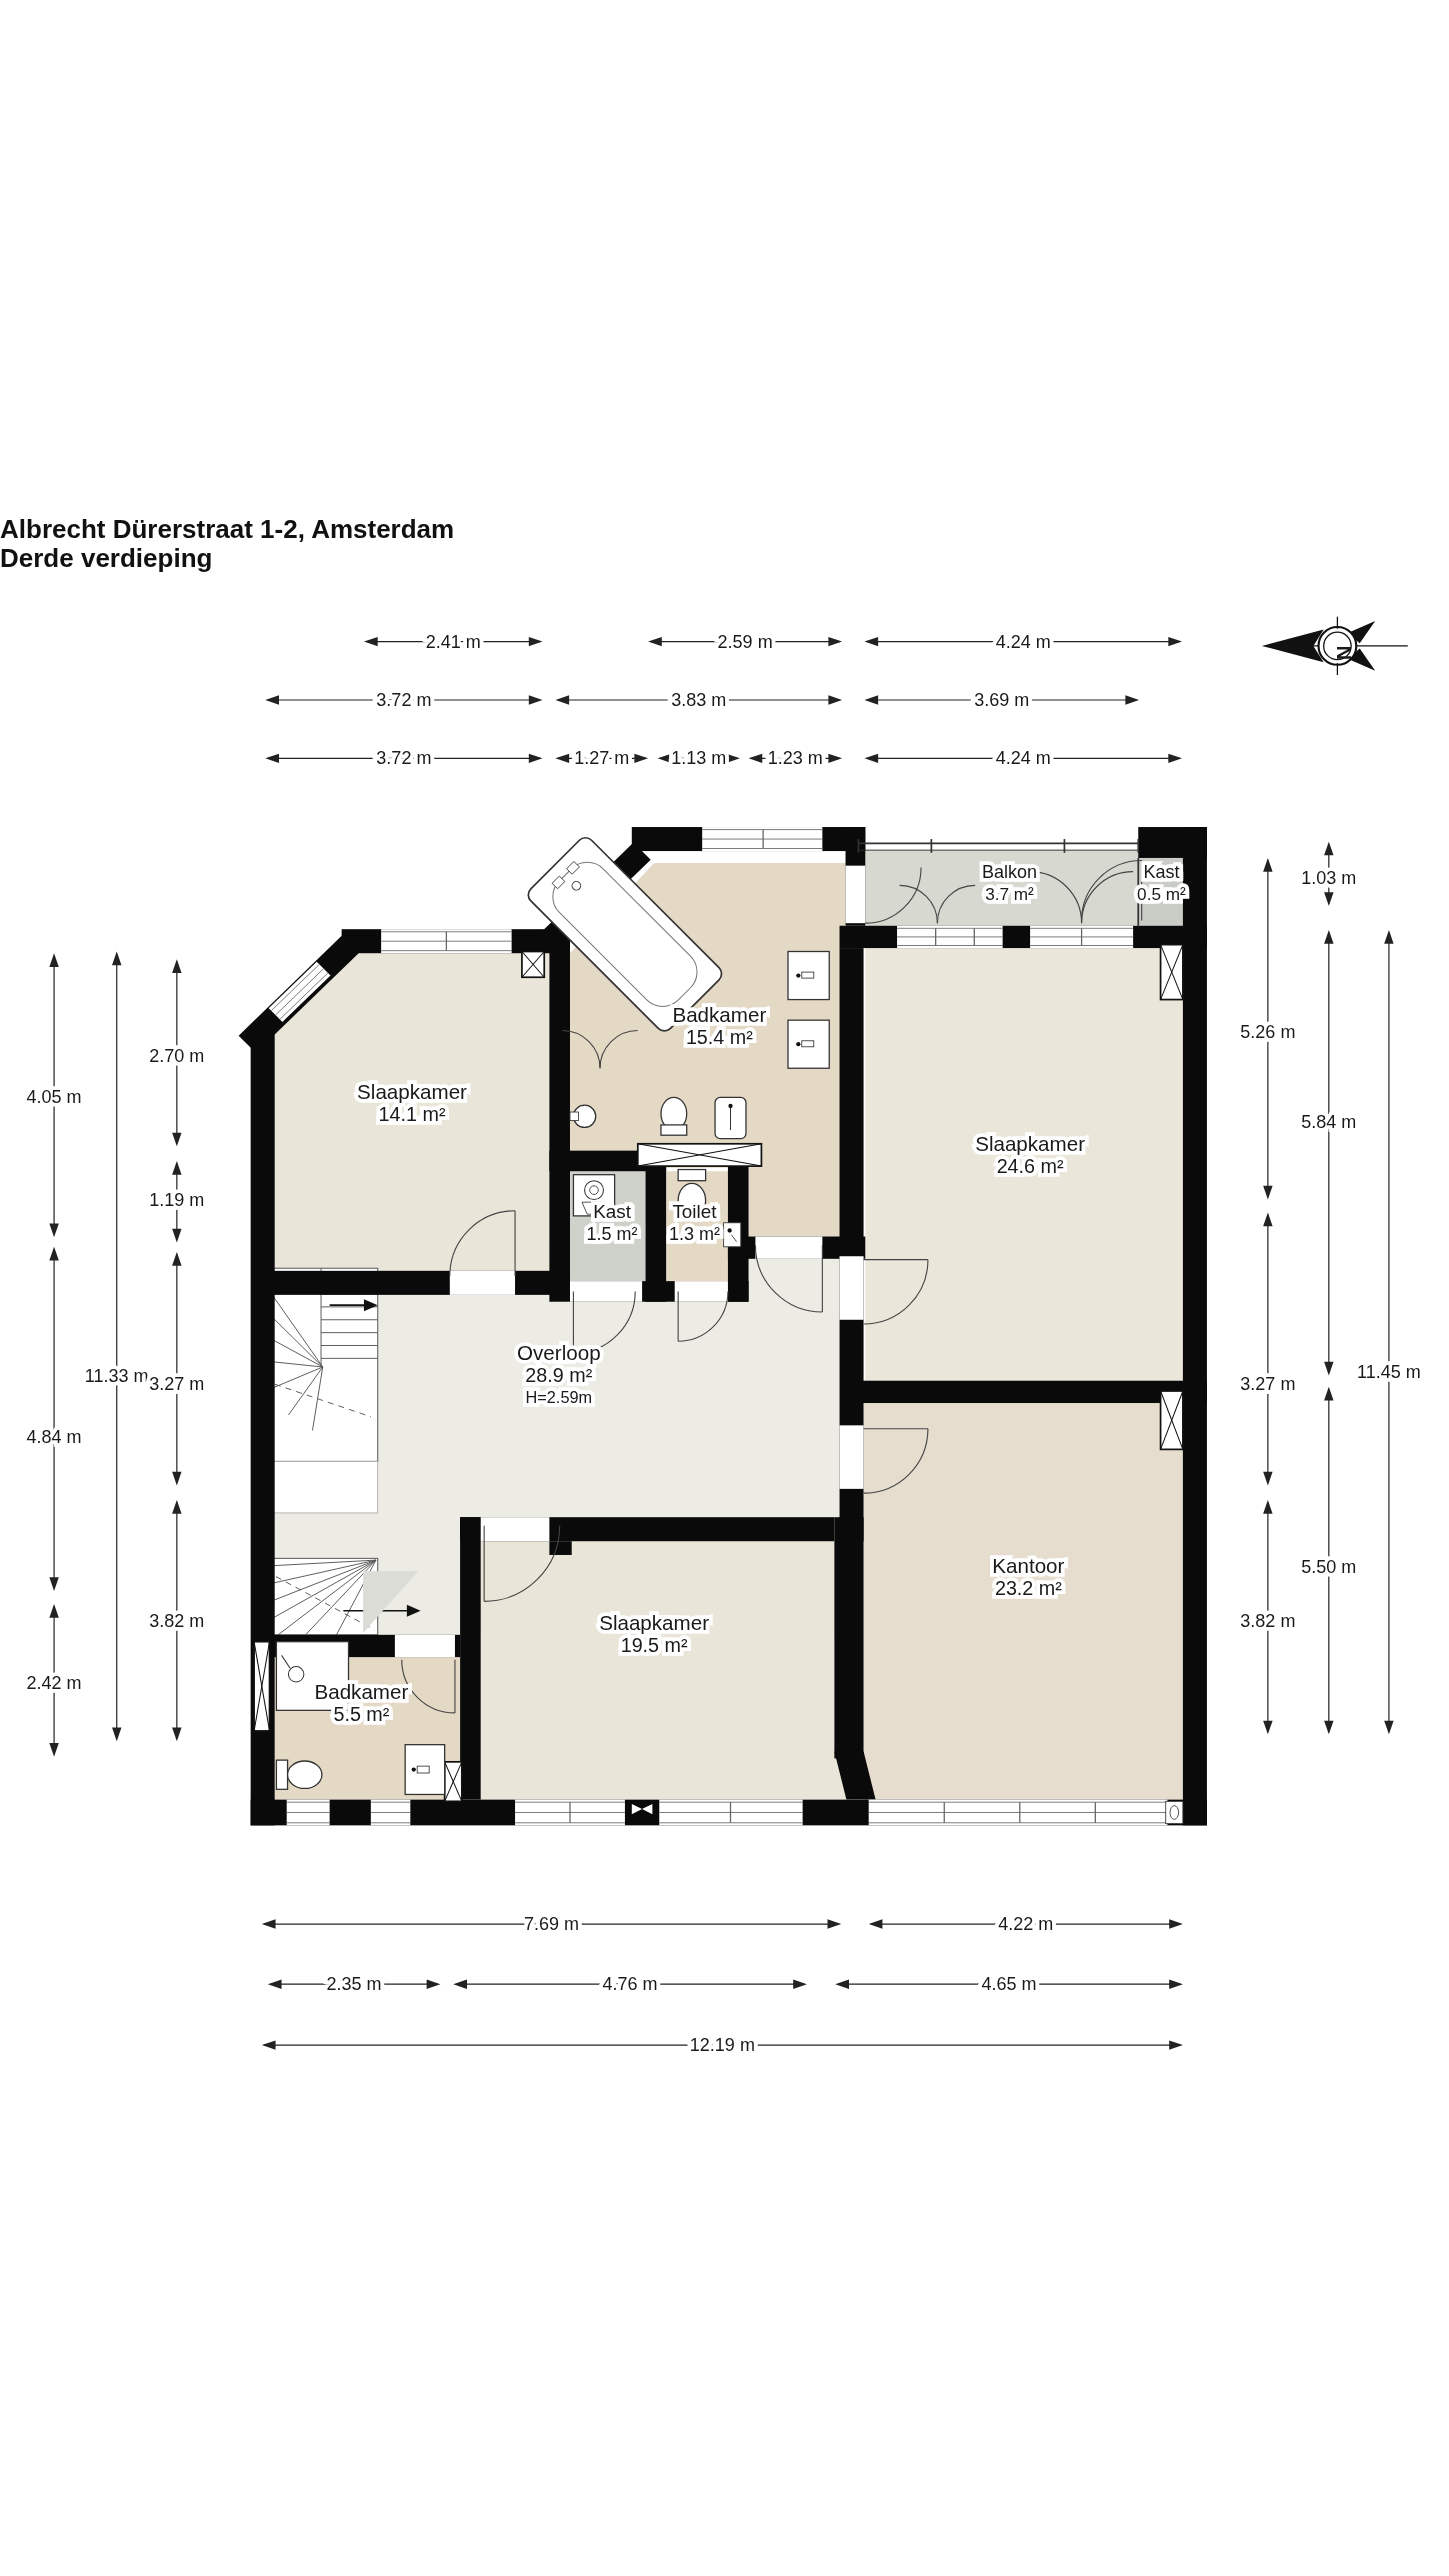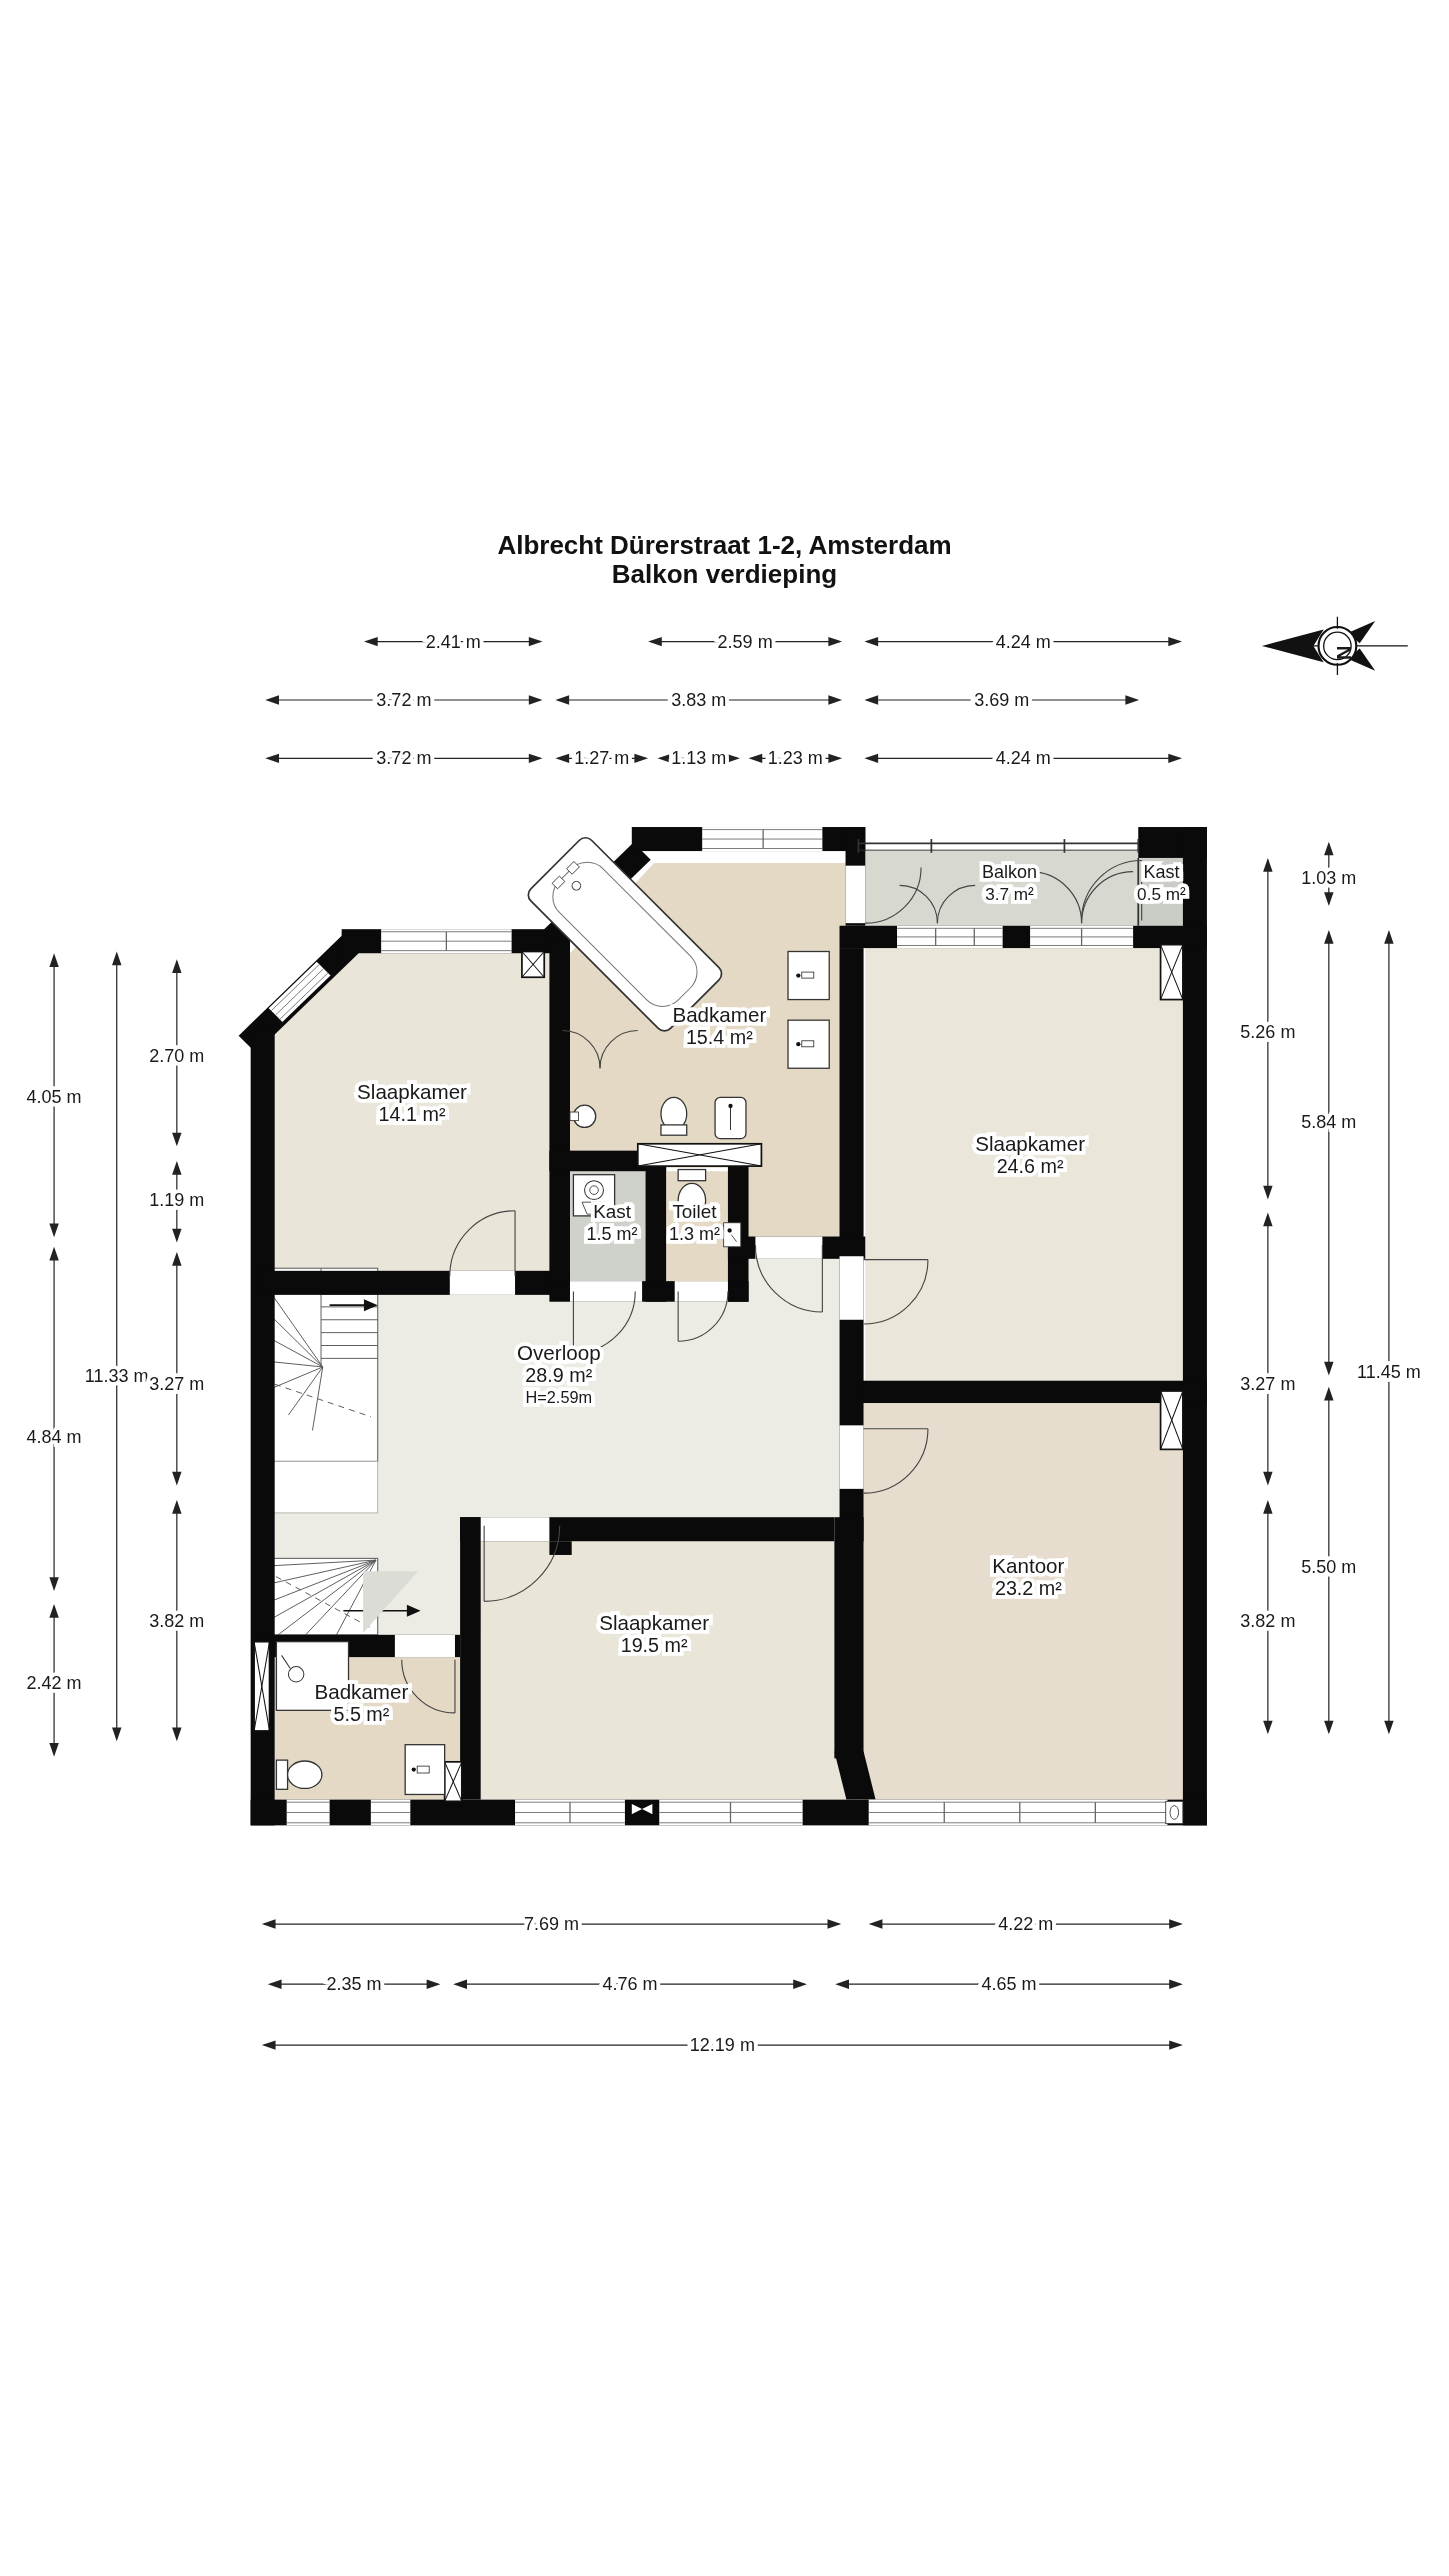--- a/index.html
+++ b/index.html
@@ -1,27 +1,27 @@
 <!DOCTYPE html>
 <html style="font-size:13.7px"><head>
 <meta charset="utf-8">
 <style>
   html,body{margin:0;padding:0;background:#ffffff;}
   body{width:1449px;height:2576px;position:relative;font-family:"Liberation Sans",sans-serif;}
-  #plan-title{position:absolute;left:0;top:531px;width:1449px;text-align:center;color:#111;
+  #plan-title{position:absolute;left:0;top:515px;width:1449px;text-align:left;color:#111;
     font-size:26px;font-weight:bold;line-height:29px;}
   svg{position:absolute;left:0;top:0;}
   text{font-family:"Liberation Sans",sans-serif;}
 </style>
 </head>
 <body>
 
 <div id="plan-title">
   <div>Albrecht Dürerstraat 1-2, Amsterdam</div>
-  <div>Balkon verdieping</div>
+  <div>Derde verdieping</div>
 </div>
 
 <svg width="1449" height="2576" viewBox="0 0 1688 3000">
     <rect fill="#edece4" x="320" y="1440" width="658" height="464"></rect>
     <polygon fill="#e9e5d8" points="306,1208 426,1094 640,1094 640,1484 306,1484"></polygon>
     <polygon fill="#e4d9c5" points="664,1110 762,1005 985,1005 985,1440 848,1440 848,1360 664,1360"></polygon>
     <rect fill="#d7d8d0" x="1000" y="989" width="326" height="89"></rect>
     <rect fill="#c9cdc5" x="1326" y="995" width="52" height="83"></rect>
     <rect fill="#eae6d9" x="1008" y="1100" width="370" height="508"></rect>
     <rect fill="#e6ddcf" x="1006" y="1634" width="372" height="462"></rect>

